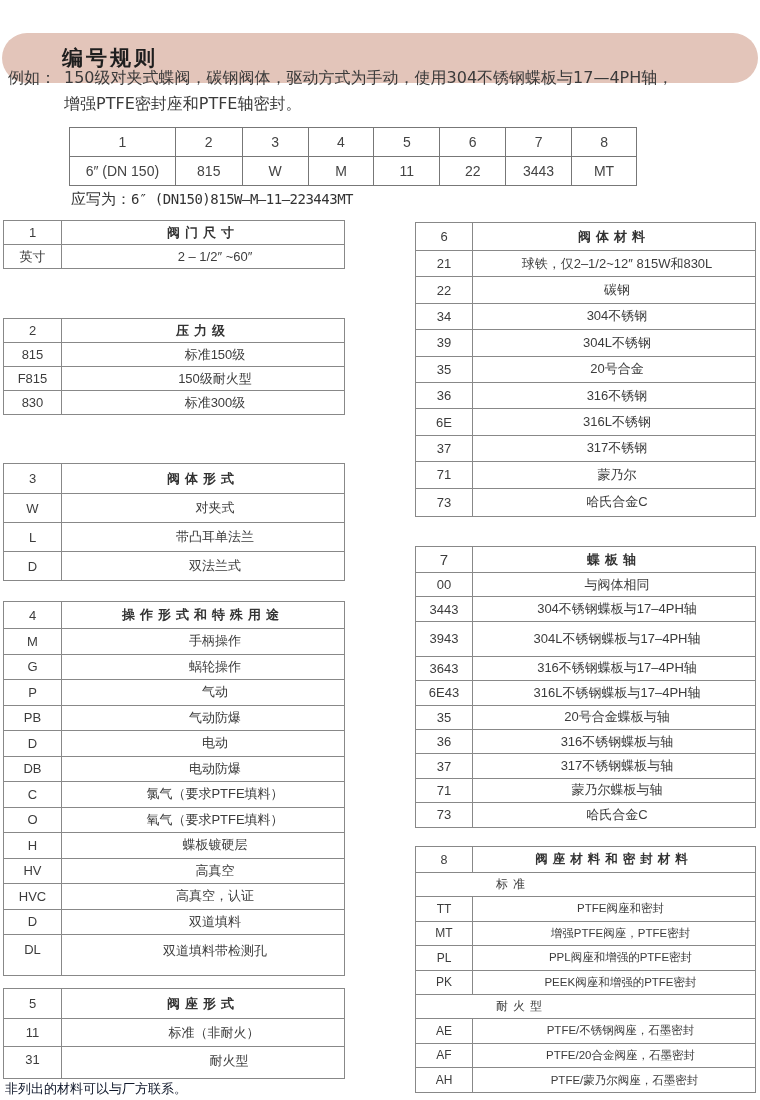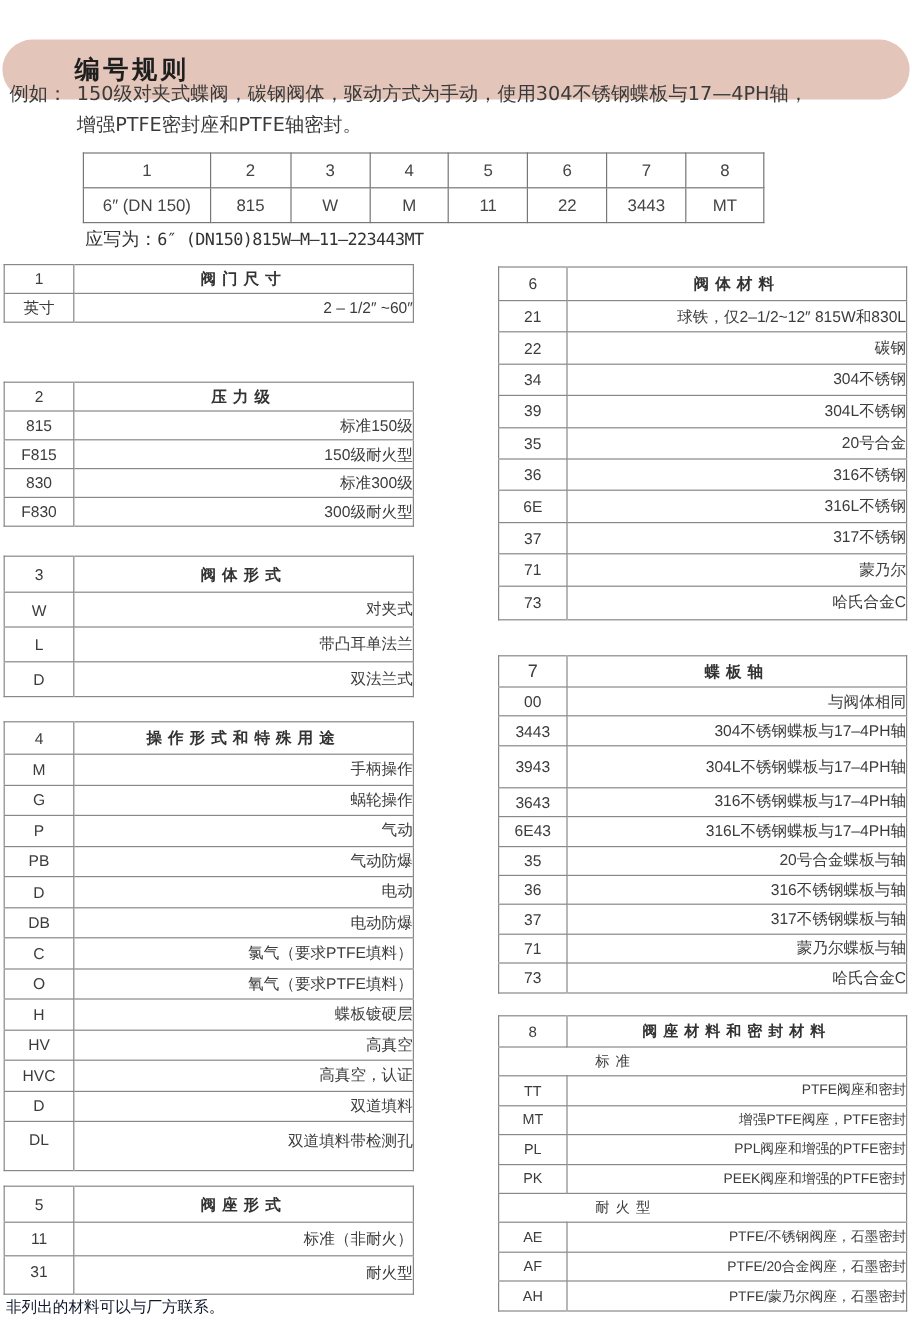--- a/index.html
+++ b/index.html
@@ -30,21 +30,21 @@
   .result { position: absolute; left: 71px; top: 190px; font-size: 15px; color: #333; white-space: nowrap; }
   .result .mono { font-family: "DejaVu Sans Mono", "Liberation Mono", monospace; font-size: 14px; letter-spacing: -0.5px; }
 
   .spec {
     position: absolute; font-family: "Liberation Sans", sans-serif; font-size: 13px; color: #3c3c3c;
     border: 1px solid #888;
   }
   .spec td { border-bottom: 1px solid #888; height: 24px; padding: 0; }
   .spec tr:last-child td { border-bottom: none; }
   .spec td.code { width: 58px; text-align: center; border-right: 1px solid #888; }
-  .spec td.desc { padding-left: 24px; text-align: right; }
+  .spec td.desc { padding-left: 24px; text-align: center; }
   .spec tr.head td.desc { padding-left: 0; text-align: center; letter-spacing: 5px; font-weight: bold; color: #333; }
   .spec.right td.code { width: 57px; }
   .spec.right td.desc { padding-left: 6px; }
   .spec tr.sub td { text-align: left; padding-left: 80px; letter-spacing: 5px; font-size: 12px; }
   .spec.small td { font-size: 11.5px; }
   .spec.small td.code { font-size: 12px; }
   .spec.small tr.head td { font-size: 12.5px; }
 
   .footnote { position: absolute; left: 5px; top: 1080px; font-size: 13px; color: #0f172a; white-space: nowrap; }
 </style>
@@ -114,24 +114,20 @@
         <td class="desc">标准150级</td>
       </tr>
   <tr>
         <td class="code">F815</td>
         <td class="desc">150级耐火型</td>
       </tr>
   <tr>
         <td class="code">830</td>
         <td class="desc">标准300级</td>
       </tr>
-  <tr>
-        <td class="code">F830</td>
-        <td class="desc">300级耐火型</td>
-      </tr>
 </tbody>
   </table>
 
 <table class="spec" style="left:3px; top:463px; width:342px;">
   <tbody>
       <tr class="head">
         <td class="code" style="height:30px">3</td>
         <td class="desc">阀体形式</td>
       </tr>
   <tr>

